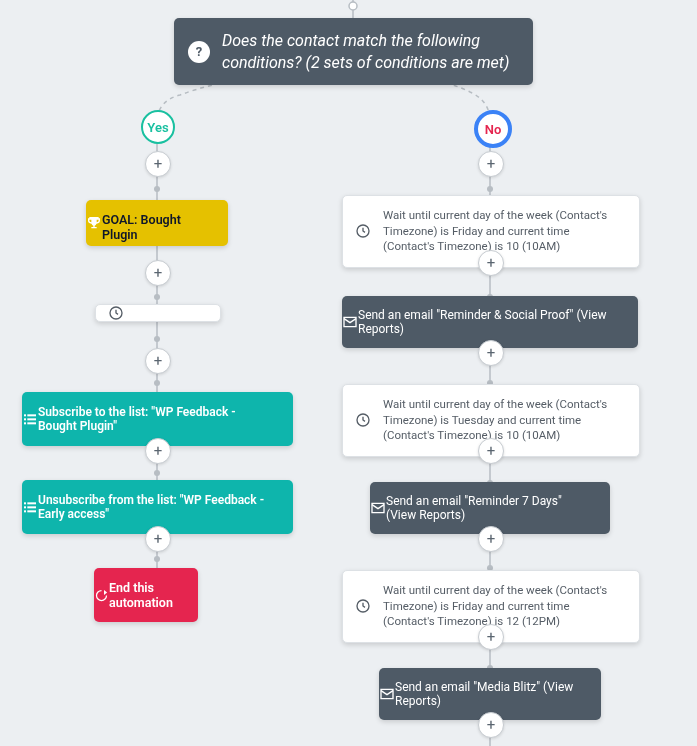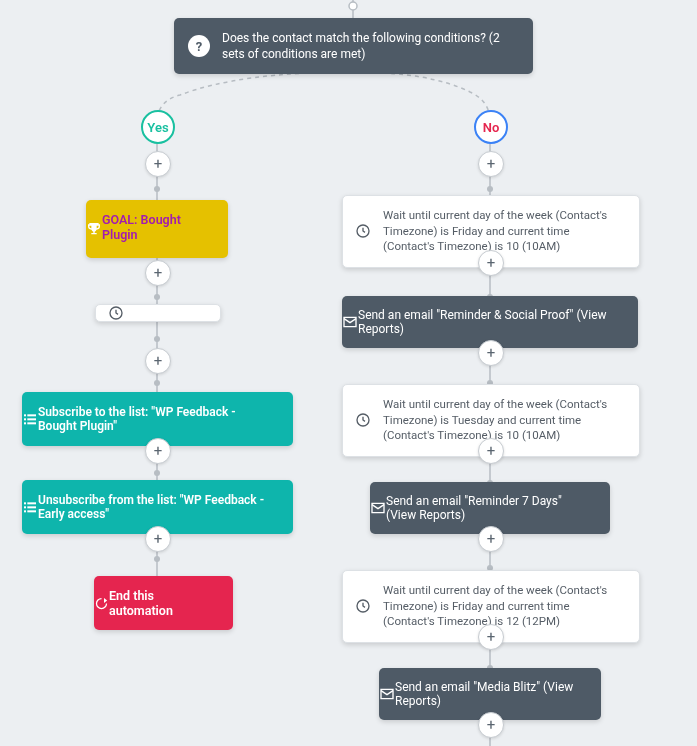--- a/index.html
+++ b/index.html
@@ -1,33 +1,33 @@
 <!DOCTYPE html>
 <html><head>
 <meta charset="utf-8">
 <style>
   html,body{margin:0;padding:0;background:#eceff2;font-family:-apple-system,BlinkMacSystemFont,"Segoe UI",Roboto,Arial,sans-serif;}
   .canvas{position:relative;width:697px;height:746px;overflow:hidden;}
   svg.connectors{position:absolute;top:0;left:0;pointer-events:none;}
   .node{position:absolute;border-radius:5px;box-shadow:0 2px 5px rgba(0,0,0,0.15);display:flex;align-items:center;}
   .cond{background:#4e5a66;color:#fff;}
   .cond .qmark{width:22px;height:22px;border-radius:50%;background:#fff;color:#4e5a66;display:flex;align-items:center;justify-content:center;font-weight:700;font-size:13px;margin:0 12px 0 14px;flex:none;}
-  .cond .txt{font-size:12px;line-height:1.35;padding:12px 18px 12px 0;}
+  .cond .txt{font-size:16px;line-height:1.35;padding:12px 18px 12px 0;font-style:italic;}
   .badge{position:absolute;width:30px;height:30px;border-radius:50%;background:#fff;display:flex;align-items:center;justify-content:center;font-size:13px;font-weight:600;}
   .badge.yes{border:2px solid #19c0a0;color:#19c0a0;}
-  .badge.no{border:2px solid #3b82f6;color:#e5254f;text-align:center;}
+  .badge.no{border:4px solid #3b82f6;color:#e5254f;text-align:center;}
   .add{position:absolute;width:24px;height:24px;border-radius:50%;background:#fff;border:1px solid #c7ccd1;display:flex;align-items:center;justify-content:center;color:#5a6570;font-size:15px;font-weight:400;box-shadow:0 1px 3px rgba(0,0,0,0.12);}
   .card{background:#fff;border:1px solid #dde1e5;}
   .card .ico{width:40px;display:flex;align-items:center;justify-content:center;flex:none;}
   .card .txt{font-size:11.5px;color:#555d66;padding:12px 16px 12px 0;line-height:1.35;}
   .dark{background:#4e5a66;color:#fff;}
   .dark .txt{color:#fff;padding:12px 16px 12px 0;font-size:12px;}
   .dark .ico{color:#fff;}
   .gold{background:#e5c100;color:#fff;}
-  .gold .txt{color:#a21caf;font-weight:600;font-size:12.5px;padding:12px 16px 16px 0;}
+  .gold .txt{color:#0f172a;font-weight:600;font-size:12.5px;padding:12px 16px 4px 0;}
   .gold .ico{color:#fff;}
   .teal{background:#0eb5ac;color:#fff;}
   .teal .txt{color:#fff;font-weight:600;font-size:12px;padding:13px 16px 13px 0;}
   .teal .ico{color:#fff;}
   .pink{background:#e5254f;color:#fff;}
   .pink .txt{color:#fff;font-weight:600;font-size:12.5px;padding:12px 16px 12px 0;}
   .pink .ico{color:#fff;}
   svg.ic{display:block;}
   .dot{position:absolute;width:6px;height:6px;border-radius:50%;background:#b7bdc3;}
 </style>
@@ -129,21 +129,21 @@
           <rect x="8" y="5" width="13" height="3"></rect>
           <rect x="8" y="11" width="13" height="3"></rect>
           <rect x="8" y="17" width="13" height="3"></rect>
         </svg>
   </div>
   <div class="txt">Unsubscribe from the list: "WP Feedback - Early access"</div>
 </div>
 
 <div class="add" style="left:145px;top:526px;">+</div>
 
-<div class="node pink" style="left:94px;top:568px;width:139px;margin-top:8px;">
+<div class="node pink" style="left:94px;top:568px;width:104px;">
   <div class="ico">
     <svg class="ic" width="15" height="15" viewBox="0 0 24 24" fill="currentColor">
           <path d="M12 3a9 9 0 1 0 9 9h-2a7 7 0 1 1-7-7V3z"></path>
           <path d="M16 3l5 4-5 4V3z"></path>
         </svg>
   </div>
   <div class="txt">End this automation</div>
 </div>
 
 <div class="add" style="left:478px;top:151px;">+</div>

